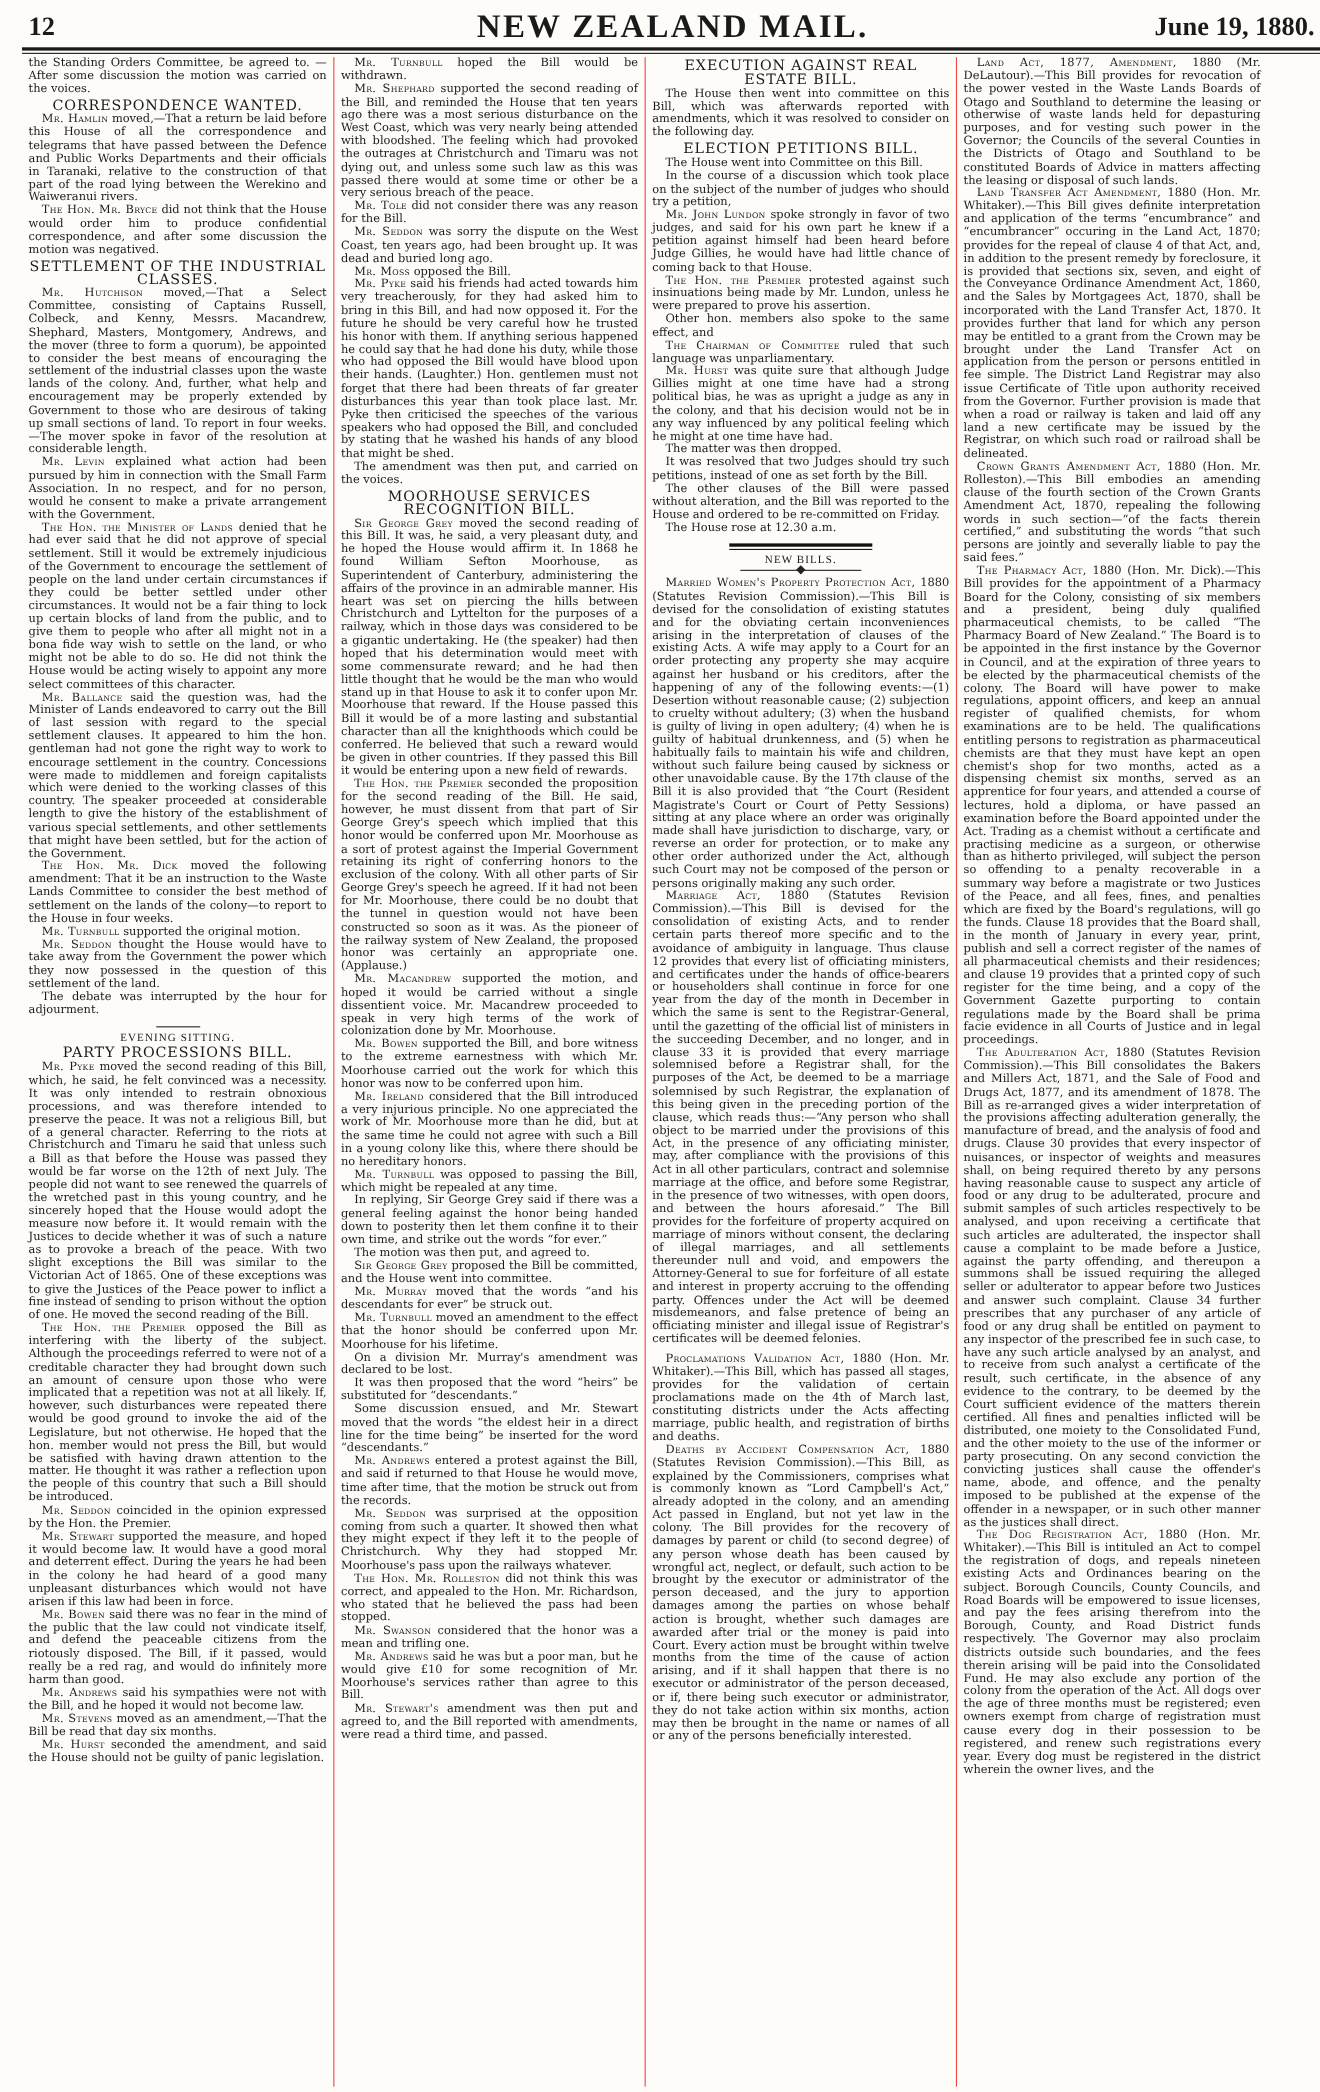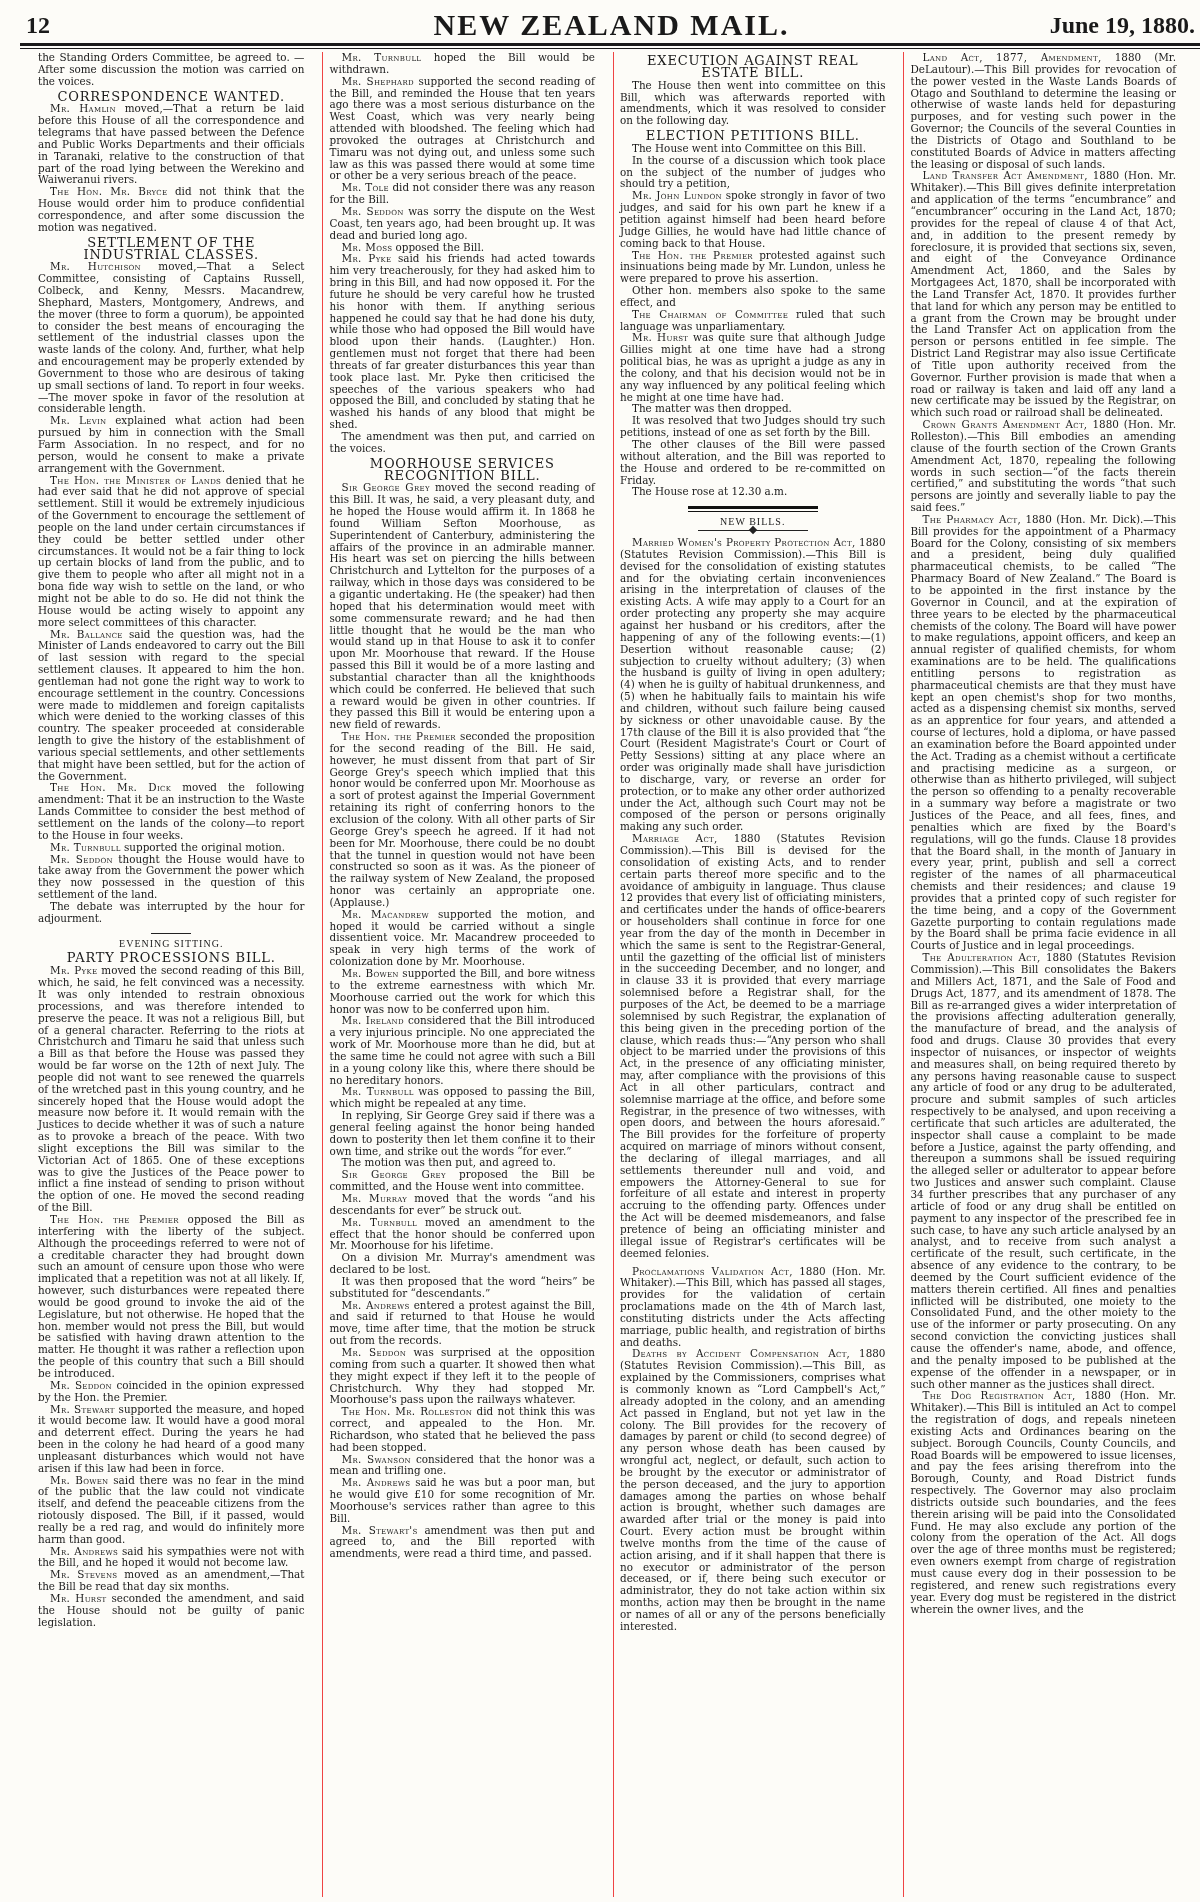--- a/index.html
+++ b/index.html
@@ -4,21 +4,21 @@
 <style>
   html, body { margin:0; padding:0; background:#fdfcf8; }
   body { width:1200px; height:1902px; overflow:hidden; position:relative; font-family:"DejaVu Serif","Liberation Serif",serif; color:#1a1a1a; }
   .masthead { position:absolute; left:0; top:0; width:1200px; height:50px;padding-left:23px; }
   .page-num { position:absolute; left:26px; top:12px; font-size:24px; font-weight:bold; font-family:"Liberation Serif",serif; }
   .paper-title { position:absolute; left:0; right:0; top:8px; text-align:center; font-size:30px; font-weight:bold; letter-spacing:2px; font-family:"Liberation Serif",serif; }
   .paper-date { position:absolute; right:28px; top:12px; font-size:24px; font-weight:bold; font-family:"Liberation Serif",serif; }
   .rule-thick { position:absolute; left:20px; right:20px; top:43px; height:3px; background:#1a1a1a; }
   .rule-thin { position:absolute; left:20px; right:20px; top:48px; height:1px; background:#1a1a1a; }
   .columns { position:absolute; left:20px; top:52px; width:1162px; height:1845px; display:flex; }
-  .col { width:283px; padding:0 6px; box-sizing:border-box; font-size:10.4px; line-height:11.85px; text-align:justify; hyphens:auto; overflow:hidden; height:1845px;margin-left:12px; }
+  .col { width:283px; padding:0 6px; box-sizing:border-box; font-size:10.4px; line-height:11.85px; text-align:justify; hyphens:auto; overflow:hidden; height:1845px; }
   .col + .col { border-left:1px solid #ef4444; }
   .col p { margin:0; text-indent:12px; }
   .col p.noindent { text-indent:0; }
   .sc { font-variant:small-caps; letter-spacing:0.3px; }
   .head { text-align:center; font-size:13px; letter-spacing:0.8px; text-transform:uppercase; margin:3px 0 1px; text-indent:0; }
   .big-head { text-align:center; font-size:10px; letter-spacing:1px; margin:2px 0 0; font-family:"Liberation Serif",serif; }
   .sep-short { width:40px; height:1px; background:#222; margin:8px auto 4px; }
   .sep-double { width:130px; margin:8px auto 4px; border-top:3px solid #111; border-bottom:1px solid #111; height:2px; }
   .sep-orn { width:110px; margin:2px auto 6px; height:1px; background:#222; position:relative; }
   .sep-orn::after { content:""; position:absolute; left:50%; top:-3px; width:6px; height:6px; background:#222; transform:translateX(-50%) rotate(45deg); }
@@ -77,20 +77,21 @@
       <p><span class="sc">Mr. Bowen</span><span> supported the Bill, and bore witness to the extreme earnestness with which Mr. Moorhouse carried out the work for which this honor was now to be conferred upon him.</span></p>
       <p><span class="sc">Mr. Ireland</span><span> considered that the Bill introduced a very injurious principle. No one appreciated the work of Mr. Moorhouse more than he did, but at the same time he could not agree with such a Bill in a young colony like this, where there should be no hereditary honors.</span></p>
       <p><span class="sc">Mr. Turnbull</span><span> was opposed to passing the Bill, which might be repealed at any time.</span></p>
       <p><span>In replying, Sir George Grey said if there was a general feeling against the honor being handed down to posterity then let them confine it to their own time, and strike out the words “for ever.”</span></p>
       <p><span>The motion was then put, and agreed to.</span></p>
       <p><span class="sc">Sir George Grey</span><span> proposed the Bill be committed, and the House went into committee.</span></p>
       <p><span class="sc">Mr. Murray</span><span> moved that the words “and his descendants for ever” be struck out.</span></p>
       <p><span class="sc">Mr. Turnbull</span><span> moved an amendment to the effect that the honor should be conferred upon Mr. Moorhouse for his lifetime.</span></p>
       <p><span>On a division Mr. Murray's amendment was declared to be lost.</span></p>
       <p><span>It was then proposed that the word “heirs” be substituted for “descendants.”</span></p>
+      <p><span>Some discussion ensued, and Mr. Stewart moved that the words “the eldest heir in a direct line for the time being” be inserted for the word “descendants.”</span></p>
       <p><span class="sc">Mr. Andrews</span><span> entered a protest against the Bill, and said if returned to that House he would move, time after time, that the motion be struck out from the records.</span></p>
       <p><span class="sc">Mr. Seddon</span><span> was surprised at the opposition coming from such a quarter. It showed then what they might expect if they left it to the people of Christchurch. Why they had stopped Mr. Moorhouse's pass upon the railways whatever.</span></p>
       <p><span class="sc">The Hon. Mr. Rolleston</span><span> did not think this was correct, and appealed to the Hon. Mr. Richardson, who stated that he believed the pass had been stopped.</span></p>
       <p><span class="sc">Mr. Swanson</span><span> considered that the honor was a mean and trifling one.</span></p>
       <p><span class="sc">Mr. Andrews</span><span> said he was but a poor man, but he would give £10 for some recognition of Mr. Moorhouse's services rather than agree to this Bill.</span></p>
       <p><span class="sc">Mr. Stewart's</span><span> amendment was then put and agreed to, and the Bill reported with amendments, were read a third time, and passed.</span></p>
     </div>
   <div class="col">
       <div class="head">Execution against real estate bill.</div>
       <p><span>The House then went into committee on this Bill, which was afterwards reported with amendments, which it was resolved to consider on the following day.</span></p>

